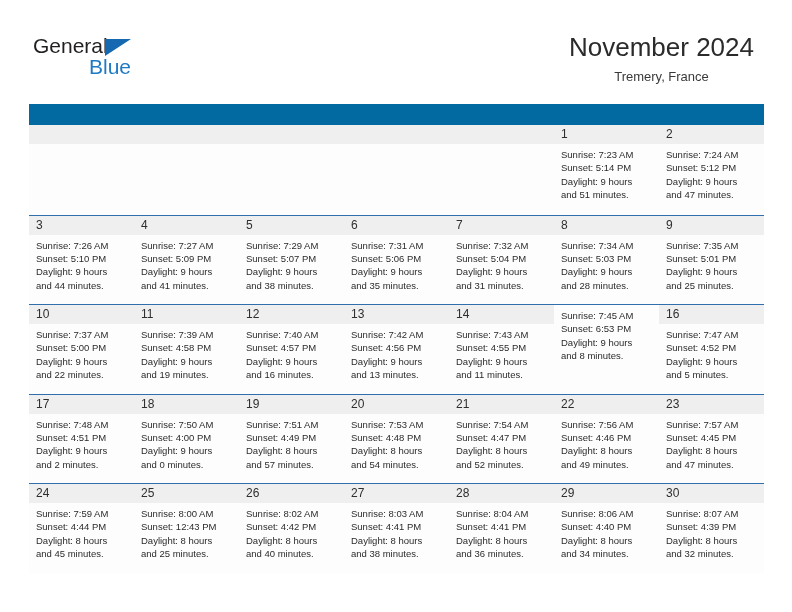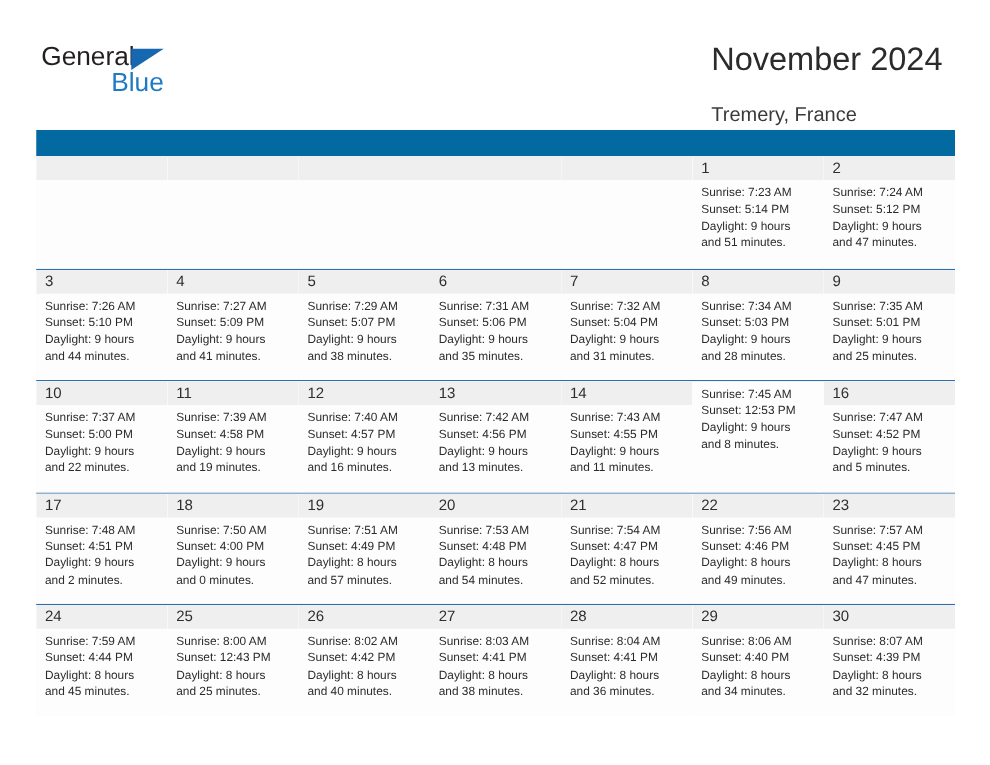--- a/index.html
+++ b/index.html
@@ -64,34 +64,34 @@
     width: 0;
     height: 0;
     border-left: 26px solid #1668b0;
     border-bottom: 17px solid transparent;
   }
 
   .title-block {
     position: absolute;
     right: 38px;
     top: 30px;
-    text-align: left;
+    text-align: center;
   }
   .cal-title {
     font-size: 26px;
     color: #2b2b2b;
     line-height: 34px;
     font-weight: 400;
     white-space: nowrap;
   }
   .cal-subtitle {
-    font-size: 16px;
+    font-size: 13px;
     color: #3a3a3a;
     line-height: 20px;
-    margin-top: 19px;
+    margin-top: 3px;
     white-space: nowrap;
   }
 
   
   .calendar {
     position: absolute;
     left: 29px;
     top: 104px;
     width: 735px;
   }
@@ -328,21 +328,21 @@
             <div class="daybody">
               <div>Sunrise: 7:43 AM</div>
               <div>Sunset: 4:55 PM</div>
               <div>Daylight: 9 hours</div>
               <div>and 11 minutes.</div>
             </div>
           </div>
           <div class="daycell">
             <div class="daybody">
               <div>Sunrise: 7:45 AM</div>
-              <div>Sunset: 12:53 PM</div>
+              <div>Sunset: 6:53 PM</div>
               <div>Daylight: 9 hours</div>
               <div>and 8 minutes.</div>
             </div>
           </div>
           <div class="daycell">
             <div class="daynum-band">16</div>
             <div class="daybody">
               <div>Sunrise: 7:47 AM</div>
               <div>Sunset: 4:52 PM</div>
               <div>Daylight: 9 hours</div>

